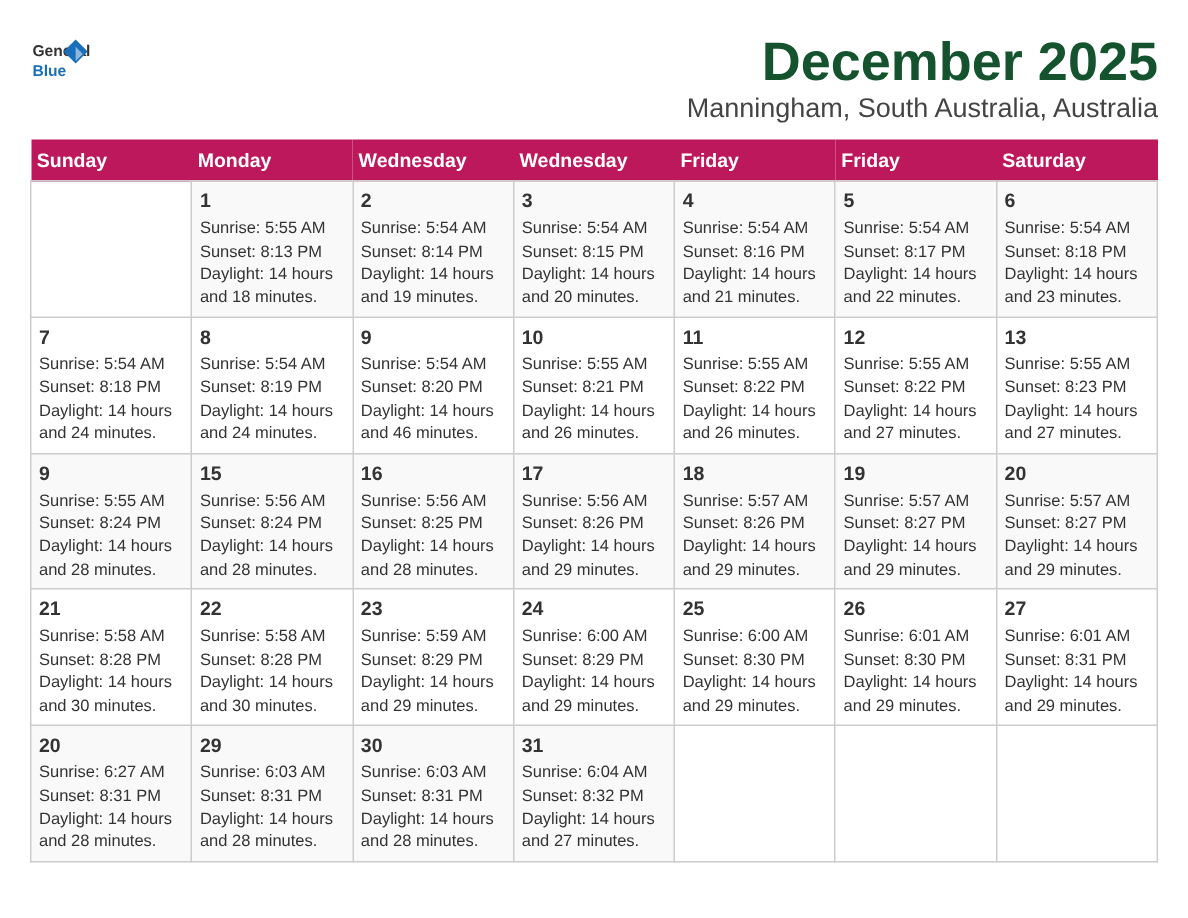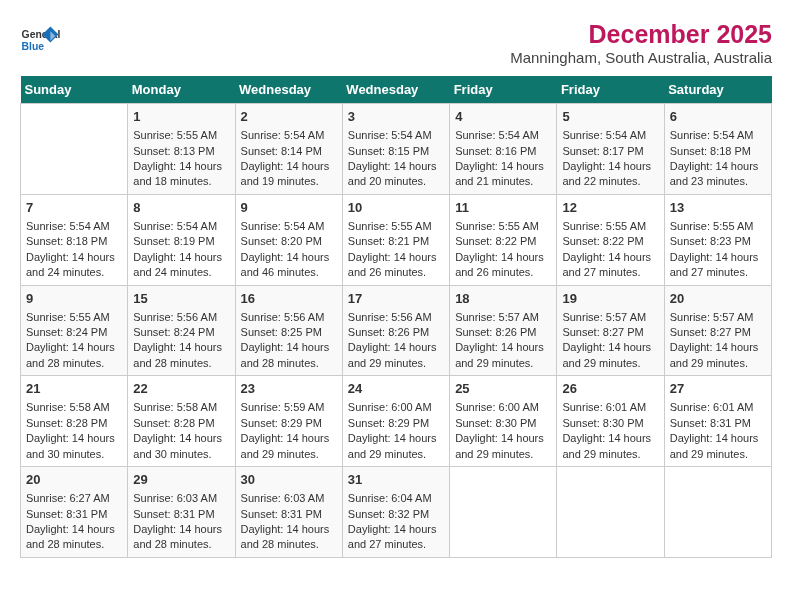--- a/index.html
+++ b/index.html
@@ -24,35 +24,35 @@
     }
     .logo-icon {
       width: 40px;
       height: 40px;
       margin-right: 4px;
     }
     .title-block {
       text-align: right;
     }
     .month-title {
-      font-size: 25px;
+      font-size: 36px;
       font-weight: bold;
-      color: #be185d;
+      color: #14532d;
     }
     .location {
-      font-size: 15px;
+      font-size: 18px;
       color: #444;
     }
     table {
       width: 100%;
       border-collapse: collapse;
       font-size: 11px;
     }
     thead tr th {
-      background-color: #0f766e;
+      background-color: #be185d;
       color: #fff;
       padding: 6px 4px;
       text-align: left;
       font-size: 13px;
       font-weight: bold;
     }
     tbody tr td {
       border: 1px solid #ccc;
       vertical-align: top;
       padding: 4px 5px;

